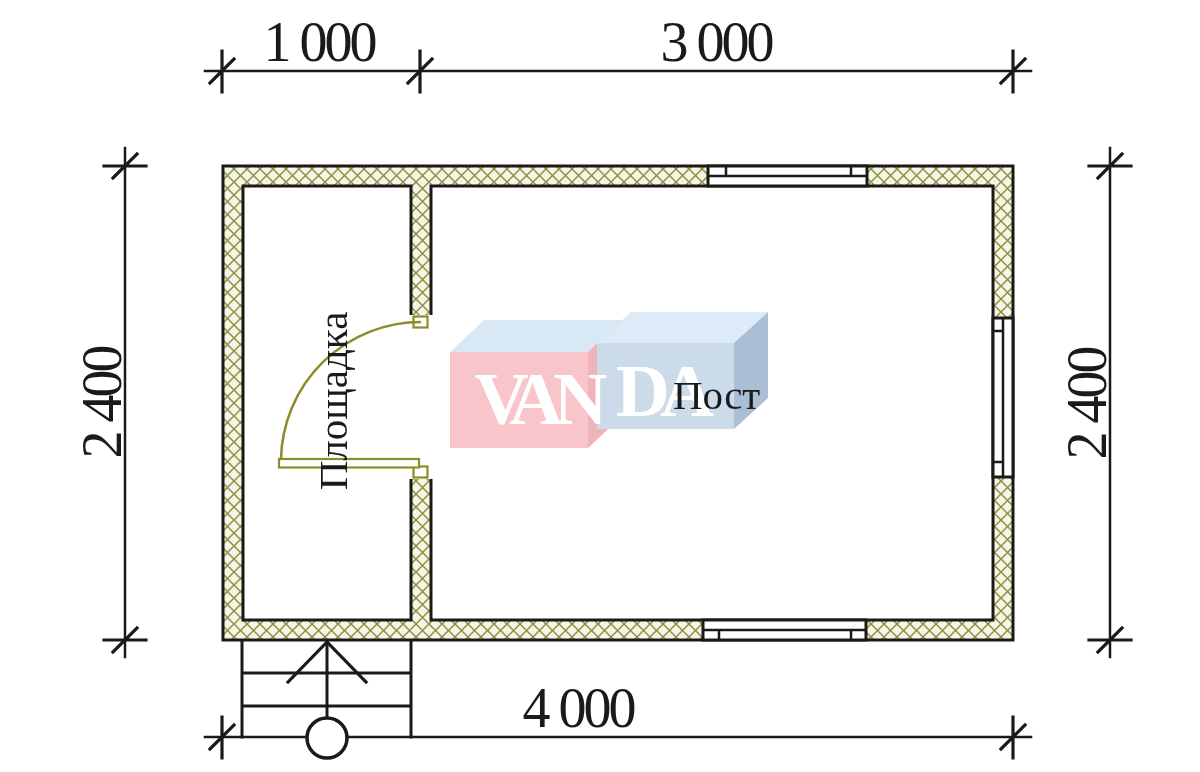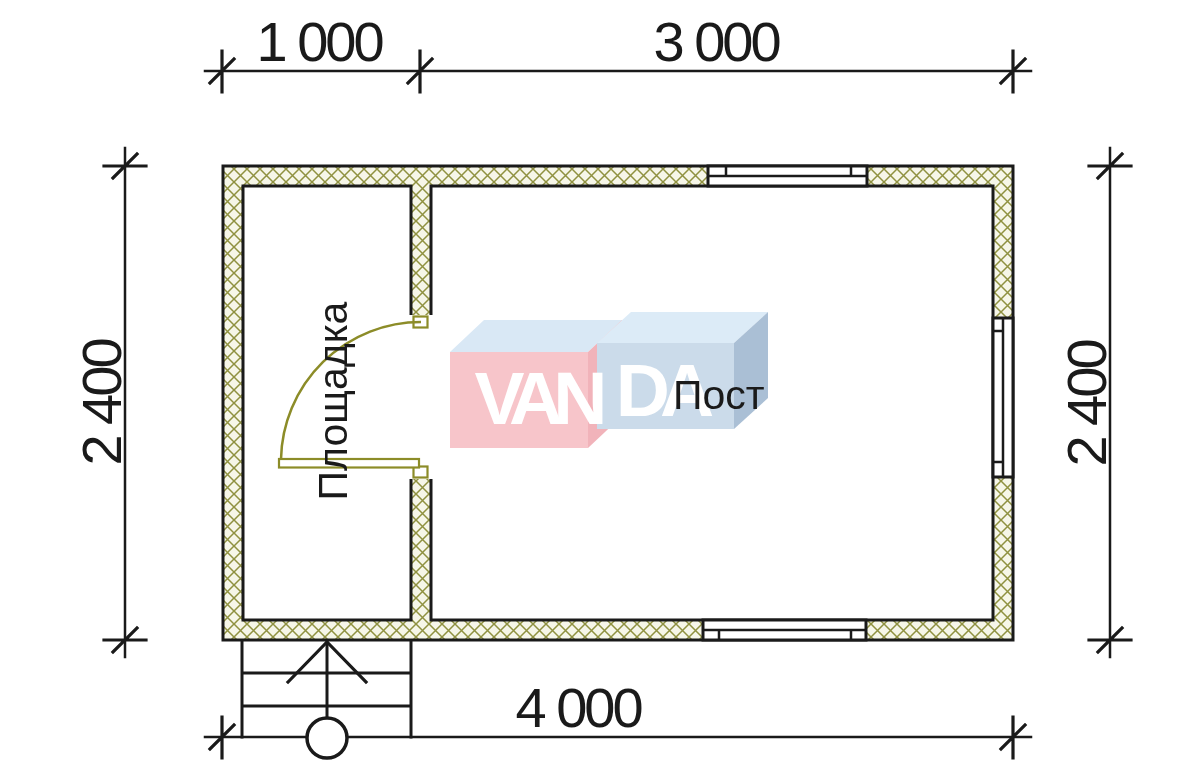--- a/index.html
+++ b/index.html
@@ -1,18 +1,18 @@
 <!DOCTYPE html>
 <html><head>
 <meta charset="utf-8">
 <style>
   html,body { margin:0; padding:0; background:#ffffff; }
   .canvas {
     position:relative; width:1200px; height:772px; background:#ffffff;
-    font-family:Liberation Sans, sans-serif; overflow:hidden;
+    font-family:Liberation Serif, serif; overflow:hidden;
   }
   svg { display:block; }
   .dim-text { font-size:56px; letter-spacing:-3px; }
   .room-text { font-size:41px; }
   .logo-text { font-size:75px; font-weight:bold; letter-spacing:-10px; }
 </style>
 </head>
 <body>
 
 <div class="canvas">

